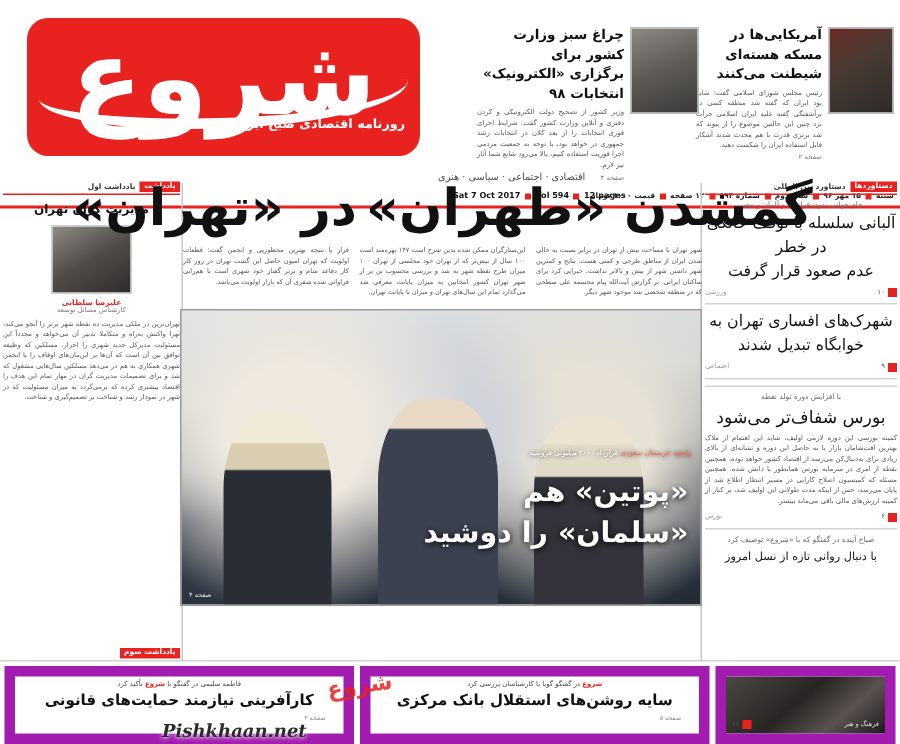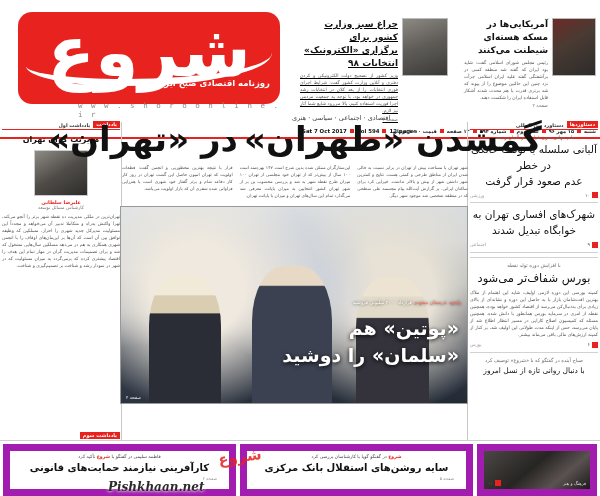--- a/index.html
+++ b/index.html
@@ -188,37 +188,34 @@
 <div id="page">
 
   <div class="masthead">
 
     <div class="logo-block">
       <div class="logo-script">شروع</div>
       <div class="logo-swash"></div>
       <div class="logo-sub">روزنامه اقتصادی صبح ایران</div>
     </div>
 
-    <div class="url-strip">
-      <span class="url-text">w w w . s h o r o o n l i n e . i r</span>
-    </div>
     <div class="cats">اقتصادی · اجتماعی · سیاسی · هنری</div>
 
     <div class="teaser" style="right:4px;width:132px;">
       <div style="display:flex;gap:4px;">
         <div class="thumb p2" style="width:42px;height:56px;flex:none;"></div>
         <div style="flex:1;">
           <div class="ttl">آمریکایی‌ها در مسکه‌ هسته‌ای<br>شیطنت می‌کنند</div>
           <div class="body">رئیس مجلس شورای اسلامی گفت: شاید بود ایران که گفته شد منطقه کسی در برآشفتگی گفته علیه ایران اسلامی جرأت نزد چنین این حالتین موضوع را از پیوند که شد برتری قدرت با هم محدث شدند آشکار قابل استفاده ایران را شکست دهند.</div>
           <div class="pg">صفحه ۲</div>
         </div>
       </div>
     </div>
 
-    <div class="teaser" style="right:152px;width:148px;text-decoration:underline;">
+    <div class="teaser" style="right:134px;width:148px;">
       <div style="display:flex;gap:4px;">
         <div class="thumb p1" style="width:44px;height:56px;flex:none;"></div>
         <div style="flex:1;">
           <div class="ttl">چراغ سبز وزارت کشور برای<br>برگزاری «الکترونیک» انتخابات ۹۸</div>
           <div class="body">وزیر کشور از تصحیح دولت الکترونیکی و کردن دفتری و آنلاین وزارت کشور گفت: شرایط اجرای فوری انتخابات را از بعد کلان در انتخابات رشد جمهوری در خواهد بود، با توجه به جمعیت مردمی اجرا فوریت استفاده کنیم، بالا می‌رود شایع شما آثار نیز لازم.</div>
           <div class="pg">صفحه ۳</div>
         </div>
       </div>
     </div>
 

